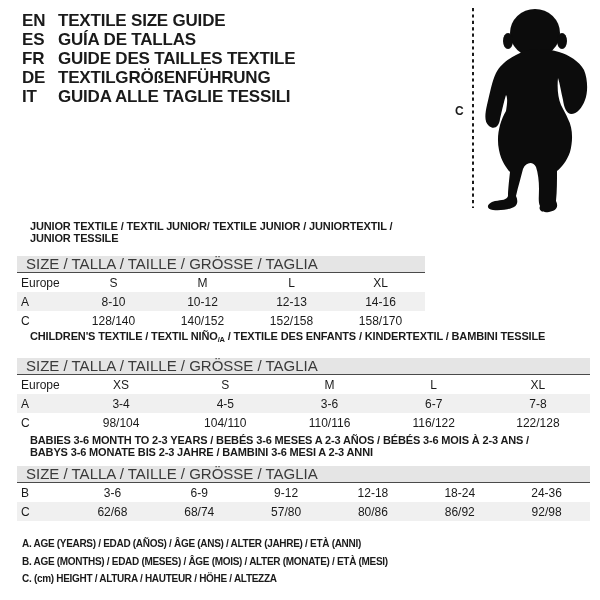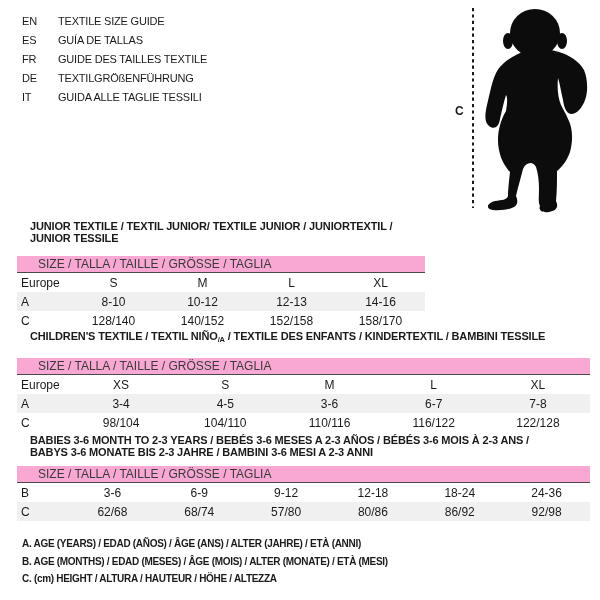--- a/index.html
+++ b/index.html
@@ -2,37 +2,37 @@
 <html><head>
 <meta charset="utf-8">
 <style>
   html,body{margin:0;padding:0;background:#fff;}
   .canvas{
     position:relative;width:600px;height:600px;overflow:hidden;background:#ffffff;
     font-family:"Liberation Sans",sans-serif;color:#1a1a1a;
   }
   
   .lang-list{position:absolute;left:22px;top:11px;}
-  .lang-row{display:flex;height:19px;align-items:center;font-weight:normal;font-size:11px;letter-spacing:-0.2px;}
+  .lang-row{display:flex;height:19px;align-items:center;font-weight:bold;font-size:17px;letter-spacing:-0.2px;}
   .lang-code{width:36px;}
   
   .figure{position:absolute;left:440px;top:0;width:160px;height:215px;}
   .figure svg{position:absolute;left:0;top:0;}
   .height-marker{position:absolute;left:15px;top:104px;font-weight:bold;font-size:12px;}
   
   .tblsec{position:absolute;left:17px;}
   .t1{top:210px;width:408px;}
   .t2{top:320px;width:573px;}
   .t3{top:424px;width:573px;}
   .tbl-title{margin:8px;padding:2px 0 0 5px;font-size:11px;font-weight:bold;letter-spacing:-0.15px;line-height:12px;}
   .t1 .size-bar,.t2 .size-bar{margin-top:12px;}
   .t3 .size-bar{margin-top:7px;}
   .size-bar{
-    height:16px;line-height:16px;padding-left:21px;background:#f9a8d4;
-    border-bottom:1.5px solid #4a4a4a;font-size:12px;color:#3a3a3a;
+    height:16px;line-height:16px;padding-left:9px;background:#e5e5e5;
+    border-bottom:1.5px solid #4a4a4a;font-size:15px;color:#3a3a3a;
   }
   .row{display:flex;height:19px;align-items:center;font-size:12px;}
   .row.stripe{background:#f0f0f0;}
   .cell{flex:1;text-align:center;}
   .cell.label{flex:0 0 48px;text-align:left;padding-left:4px;}
   .subscript{font-size:7.5px;vertical-align:-2px;font-weight:bold;}
   
   .legend{position:absolute;left:22px;top:535px;font-weight:bold;font-size:10px;letter-spacing:-0.3px;}
   .legend-line{height:17.5px;line-height:17.5px;}
 </style>

